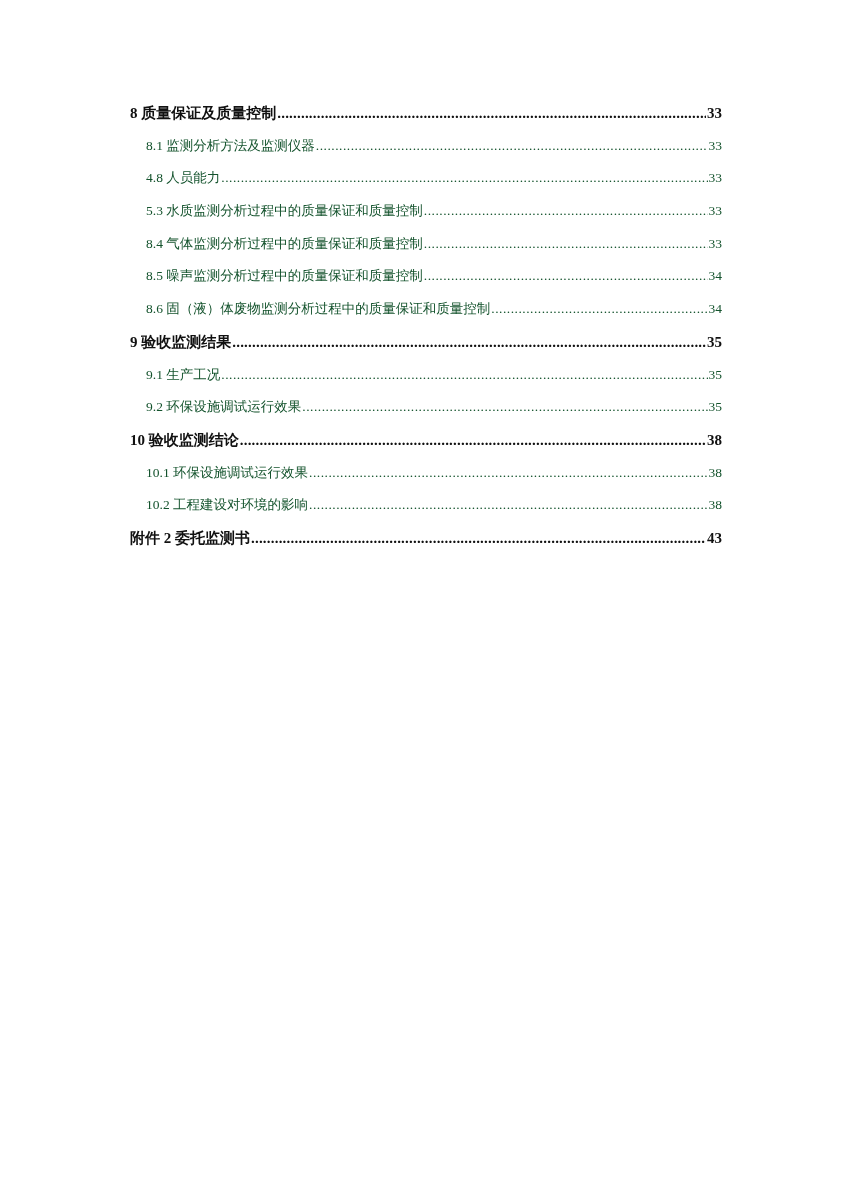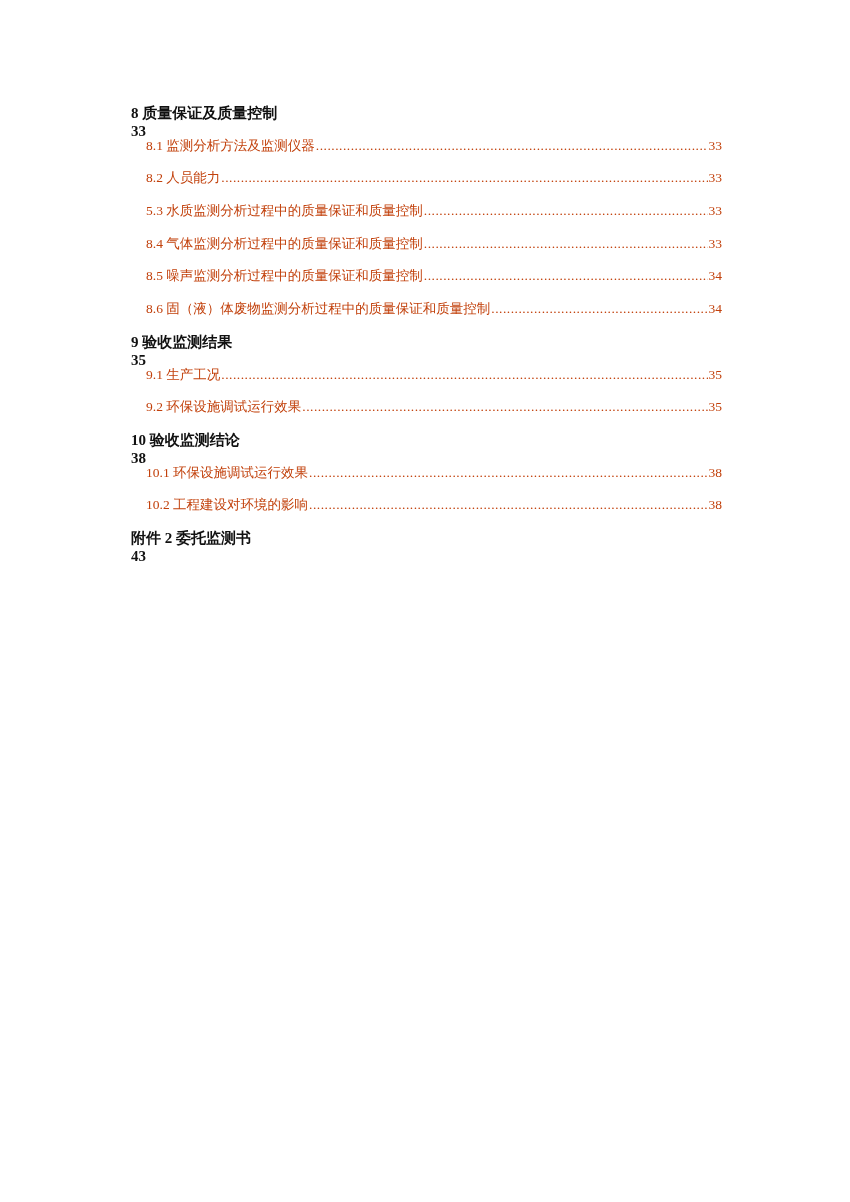--- a/index.html
+++ b/index.html
@@ -1,21 +1,21 @@
 <!DOCTYPE html>
 <html><head>
 <meta charset="utf-8">
 <style>
   html, body { margin: 0; padding: 0; background: #ffffff; }
   body { width: 850px; height: 1202px; position: relative; overflow: hidden;
          font-family: "Liberation Serif", "DejaVu Serif", serif; color: #111; }
   .toc { position: absolute; left: 130px; top: 104px; width: 592px; }
   .row { display: flex; align-items: baseline; height: 32.7px; font-size: 14.5px; white-space: nowrap; }
-  .row.l1 { font-weight: bold; font-size: 15px; flex-direction: column; }
-  .row.l2 { padding-left: 16px; color: #c2410c; font-size: 13.5px; }
+  .row.l1 { font-weight: bold; font-size: 15px; }
+  .row.l2 { padding-left: 16px; color: #14532d; font-size: 13.5px; }
   .row .title { flex: 0 0 auto; }
   .row .leader { flex: 1 1 auto; overflow: hidden; margin: 0 1px; }
   .row .leader::before {
     content: "................................................................................................................................................................................................................................................";
     letter-spacing: 0.5px;
   }
   .row.l1 .leader::before { letter-spacing: 0.2px; }
   .row .page { flex: 0 0 auto; text-align: center; }
 </style>
 </head>
@@ -26,21 +26,21 @@
     <span class="title">8 质量保证及质量控制</span>
     <span class="leader"></span>
     <span class="page">33</span>
   </div>
   <div class="row l2">
     <span class="title">8.1 监测分析方法及监测仪器</span>
     <span class="leader"></span>
     <span class="page">33</span>
   </div>
   <div class="row l2">
-    <span class="title">8.2 人员能力</span>
+    <span class="title">4.8 人员能力</span>
     <span class="leader"></span>
     <span class="page">33</span>
   </div>
   <div class="row l2">
     <span class="title">5.3 水质监测分析过程中的质量保证和质量控制</span>
     <span class="leader"></span>
     <span class="page">33</span>
   </div>
   <div class="row l2">
     <span class="title">8.4 气体监测分析过程中的质量保证和质量控制</span>

